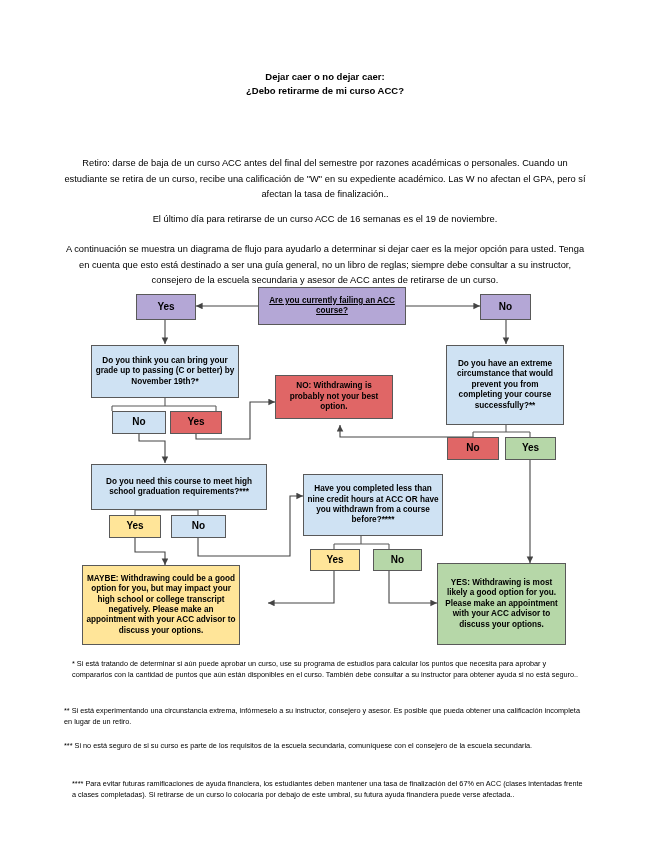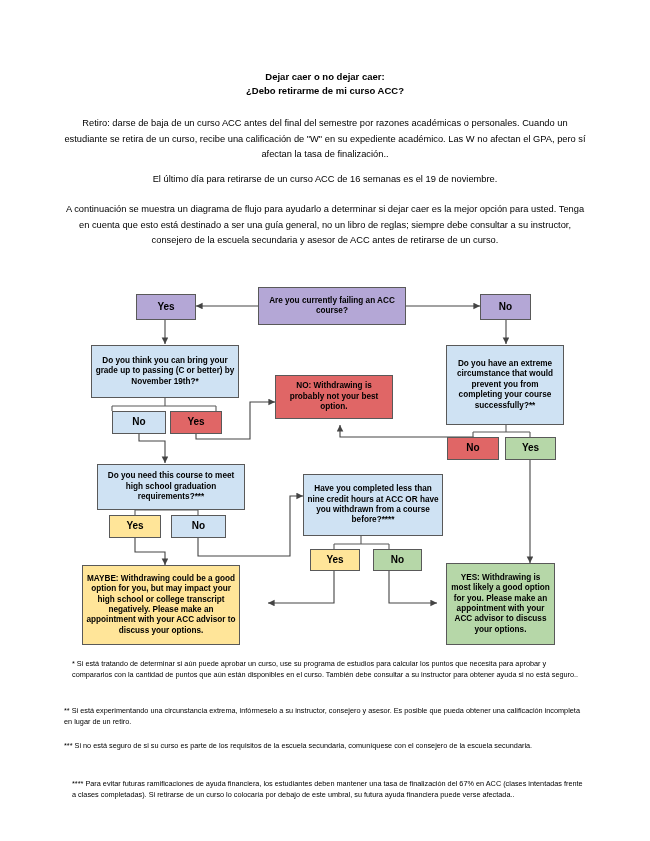--- a/index.html
+++ b/index.html
@@ -33,20 +33,21 @@
     font-weight: bold;
     line-height: 14px;
   }
   .intro-para {
     position: absolute;
     left: 60px;
     width: 530px;
     text-align: center;
     font-size: 9.3px;
     line-height: 15.5px;
+    margin-top: 40px;
   }
   #para-retiro { top: 116px; }
   #para-deadline { top: 172px; }
   #para-guide { top: 202px; }
 
   .footnote {
     position: absolute;
     font-size: 7.3px;
     line-height: 10.6px;
     text-align: left;
@@ -141,21 +142,21 @@
         <path d="M165,398 L165,406 M112,406 L216,406 M112,406 L112,411 M216,406 L216,411"></path>
 
         <path d="M506,425 L506,432 M473,432 L530,432 M473,432 L473,437 M530,432 L530,437"></path>
 
         <path d="M165,501 L165,510 M135,510 L198,510 M135,510 L135,515 M198,510 L198,515"></path>
 
         <path d="M361,536 L361,544 M334,544 L389,544 M334,544 L334,549 M389,544 L389,549"></path>
       </g>
     </svg>
 
-    <div class="node q" style="left:258px; top:287px; width:148px; height:38px; background:#b4a7d6;">
+    <div class="node q" style="left:258px; top:287px; width:148px; height:38px; background:#b4a7d6;text-decoration:underline;">
       <span>Are you currently failing an ACC course?</span>
     </div>
     <div class="node small" style="left:136px; top:294px; width:60px; height:26px; background:#b4a7d6;">
       <span>Yes</span>
     </div>
     <div class="node small" style="left:480px; top:294px; width:51px; height:26px; background:#b4a7d6;">
       <span>No</span>
     </div>
 
     <div class="node q" style="left:91px; top:345px; width:148px; height:53px; background:#cfe2f3;">
@@ -175,21 +176,21 @@
     <div class="node q" style="left:446px; top:345px; width:118px; height:80px; background:#cfe2f3;">
       <span>Do you have an extreme circumstance that would prevent you from completing your course successfully?**</span>
     </div>
     <div class="node small" style="left:447px; top:437px; width:52px; height:23px; background:#e06666;">
       <span>No</span>
     </div>
     <div class="node small" style="left:505px; top:437px; width:51px; height:23px; background:#b6d7a8;">
       <span>Yes</span>
     </div>
 
-    <div class="node q" style="left:97px; top:464px; width:148px; height:46px; background:#cfe2f3;">
+    <div class="node q" style="left:91px; top:464px; width:176px; height:46px; background:#cfe2f3;">
       <span>Do you need this course to meet high school graduation requirements?***</span>
     </div>
     <div class="node small" style="left:109px; top:515px; width:52px; height:23px; background:#ffe599;">
       <span>Yes</span>
     </div>
     <div class="node small" style="left:171px; top:515px; width:55px; height:23px; background:#cfe2f3;">
       <span>No</span>
     </div>
 
     <div class="node q" style="left:303px; top:474px; width:140px; height:62px; background:#cfe2f3;">
@@ -199,21 +200,21 @@
       <span>Yes</span>
     </div>
     <div class="node small" style="left:373px; top:549px; width:49px; height:22px; background:#b6d7a8;">
       <span>No</span>
     </div>
 
     <div class="node outcome" style="left:82px; top:565px; width:158px; height:80px; background:#ffe599;">
       <span>MAYBE: Withdrawing could be a good option for you, but may impact your high school or college transcript negatively. Please make an appointment with your ACC advisor to discuss your options.</span>
     </div>
 
-    <div class="node outcome" style="left:437px; top:563px; width:109px; height:82px; background:#b6d7a8;margin-left:9px;">
+    <div class="node outcome" style="left:437px; top:563px; width:129px; height:82px; background:#b6d7a8;">
       <span>YES: Withdrawing is most likely a good option for you. Please make an appointment with your ACC advisor to discuss your options.</span>
     </div>
 
   </div>
 
   <div class="footnote" id="fn-1">* Si está tratando de determinar si aún puede aprobar un curso, use su programa de estudios para calcular los puntos que necesita para aprobar y compararlos con la cantidad de puntos que aún están disponibles en el curso. También debe consultar a su instructor para obtener ayuda si no está seguro..</div>
   <div class="footnote" id="fn-2">** Si está experimentando una circunstancia extrema, infórmeselo a su instructor, consejero y asesor. Es posible que pueda obtener una calificación incompleta en lugar de un retiro.</div>
   <div class="footnote" id="fn-3">*** Si no está seguro de si su curso es parte de los requisitos de la escuela secundaria, comuníquese con el consejero de la escuela secundaria.</div>
   <div class="footnote" id="fn-4">**** Para evitar futuras ramificaciones de ayuda financiera, los estudiantes deben mantener una tasa de finalización del 67% en ACC (clases intentadas frente a clases completadas). Si retirarse de un curso lo colocaría por debajo de este umbral, su futura ayuda financiera puede verse afectada..</div>
 

